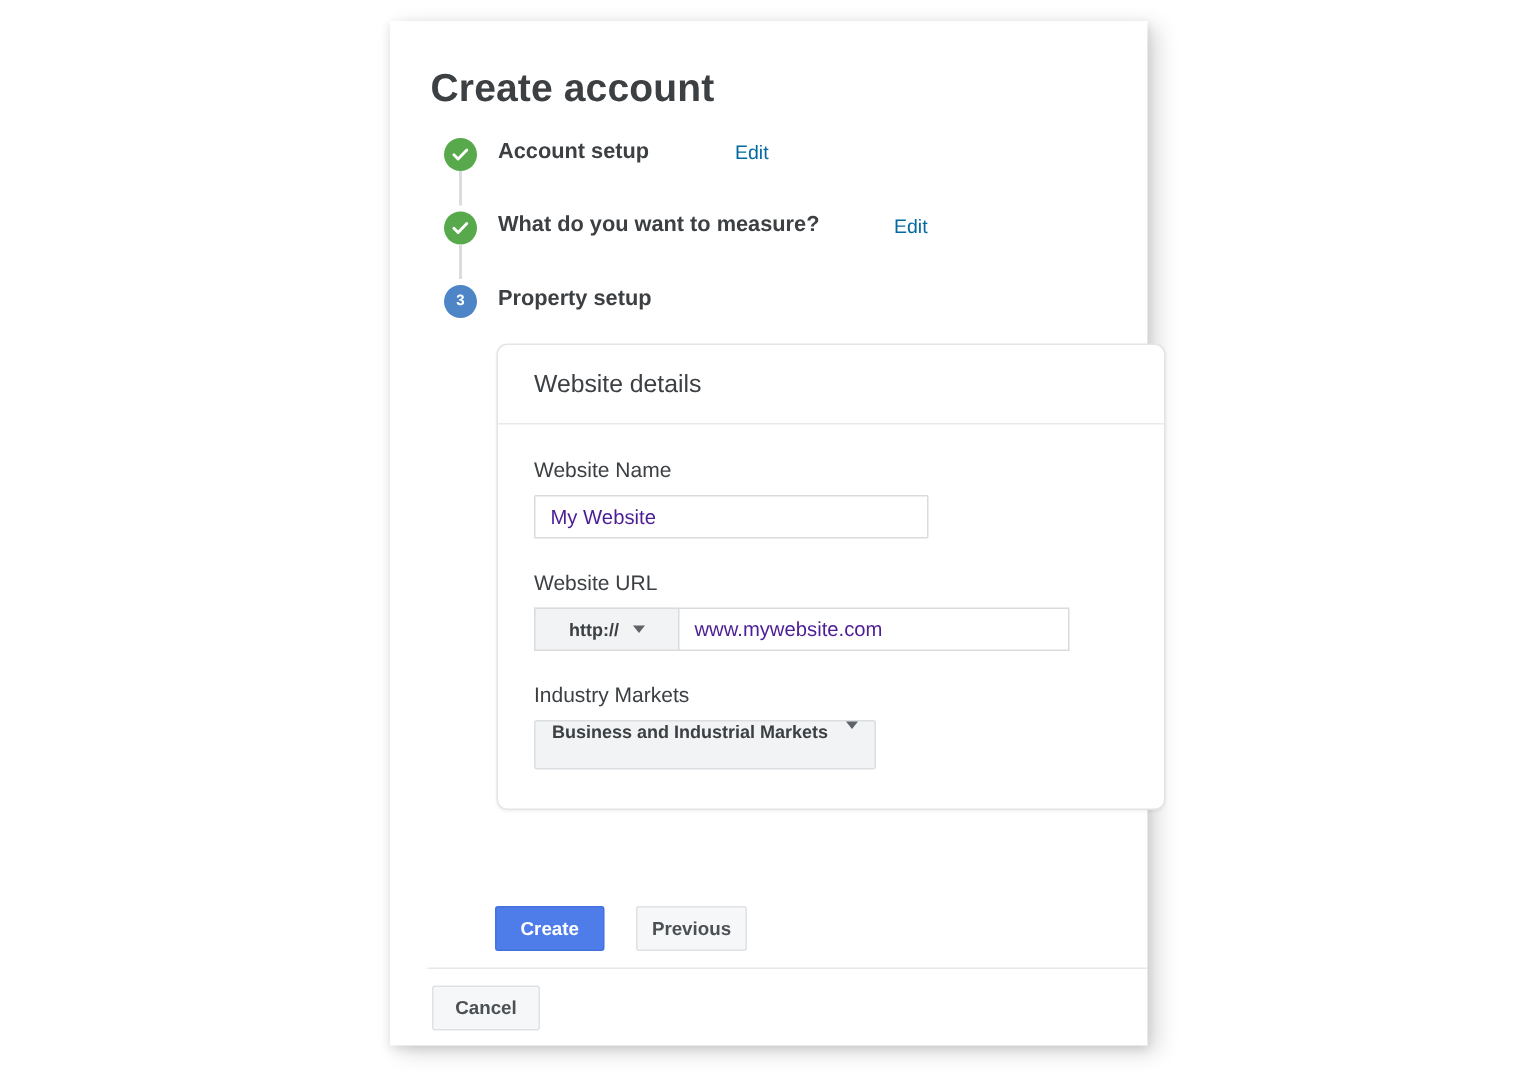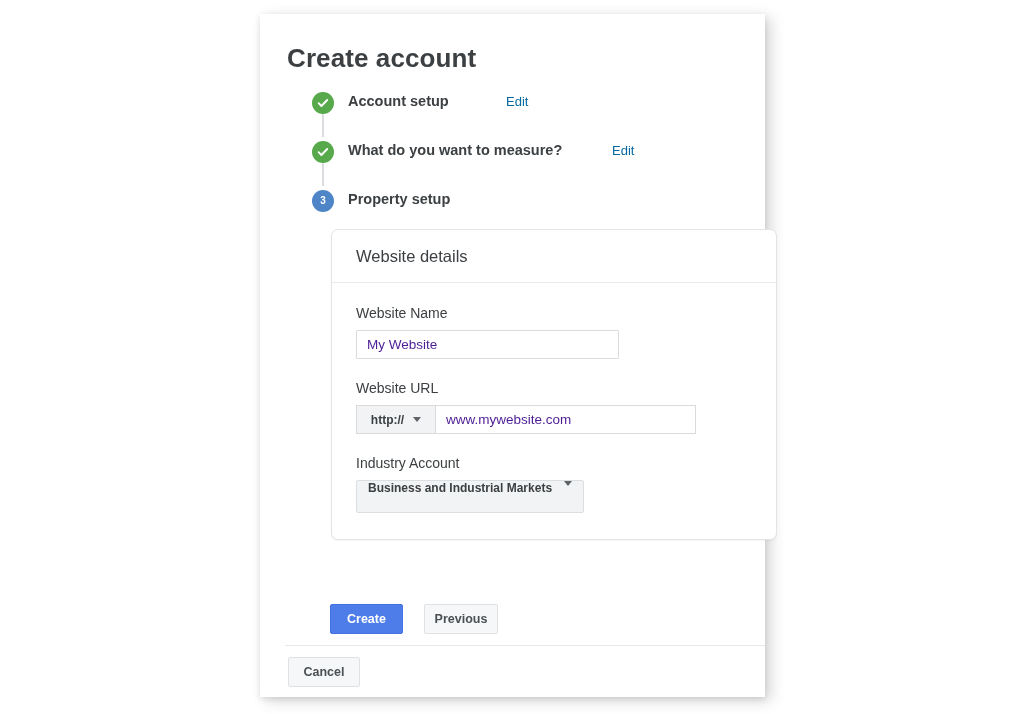--- a/index.html
+++ b/index.html
@@ -37,21 +37,21 @@
     font-size: 26px;
     font-weight: 700;
     color: #3c4043;
     letter-spacing: 0.1px;
     white-space: nowrap;
   }
 
   
   #stepper {
     position: absolute;
-    left: 52px;
+    left: 36px;
     top: 74px;
     width: 460px;
   }
   .step-row {
     position: relative;
     height: 49px;
   }
   .step-marker {
     position: absolute;
     left: 0;
@@ -156,21 +156,21 @@
     padding: 0 10px;
     font-size: 13.5px;
     color: #4c1d95;
     font-family: "Liberation Sans", sans-serif;
   }
   #website-name-input { width: 263px; }
 
   
   .url-row { display: flex; align-items: stretch; }
   #url-protocol {
-    width: 79px;
+    width: 96px;
     height: 29px;
     background: #f1f3f4;
     border: 1px solid #d9dbdd;
     border-right: none;
     box-sizing: border-box;
     display: flex;
     align-items: center;
     justify-content: center;
     gap: 9px;
     cursor: pointer;
@@ -323,21 +323,21 @@
         <div class="url-row">
           <div id="url-protocol">
             <span class="sel-text">http://</span>
             <span class="caret"></span>
           </div>
           <div class="text-input" id="website-url-input">www.mywebsite.com</div>
         </div>
       </div>
 
       <div class="field-group">
-        <span class="field-label">Industry Account</span>
+        <span class="field-label">Industry Markets</span>
         <div class="select-chip">
           <span class="sel-text">Business and Industrial Markets</span>
           <span class="caret"></span>
         </div>
       </div>
 
 
     </div>
   </div>
 

